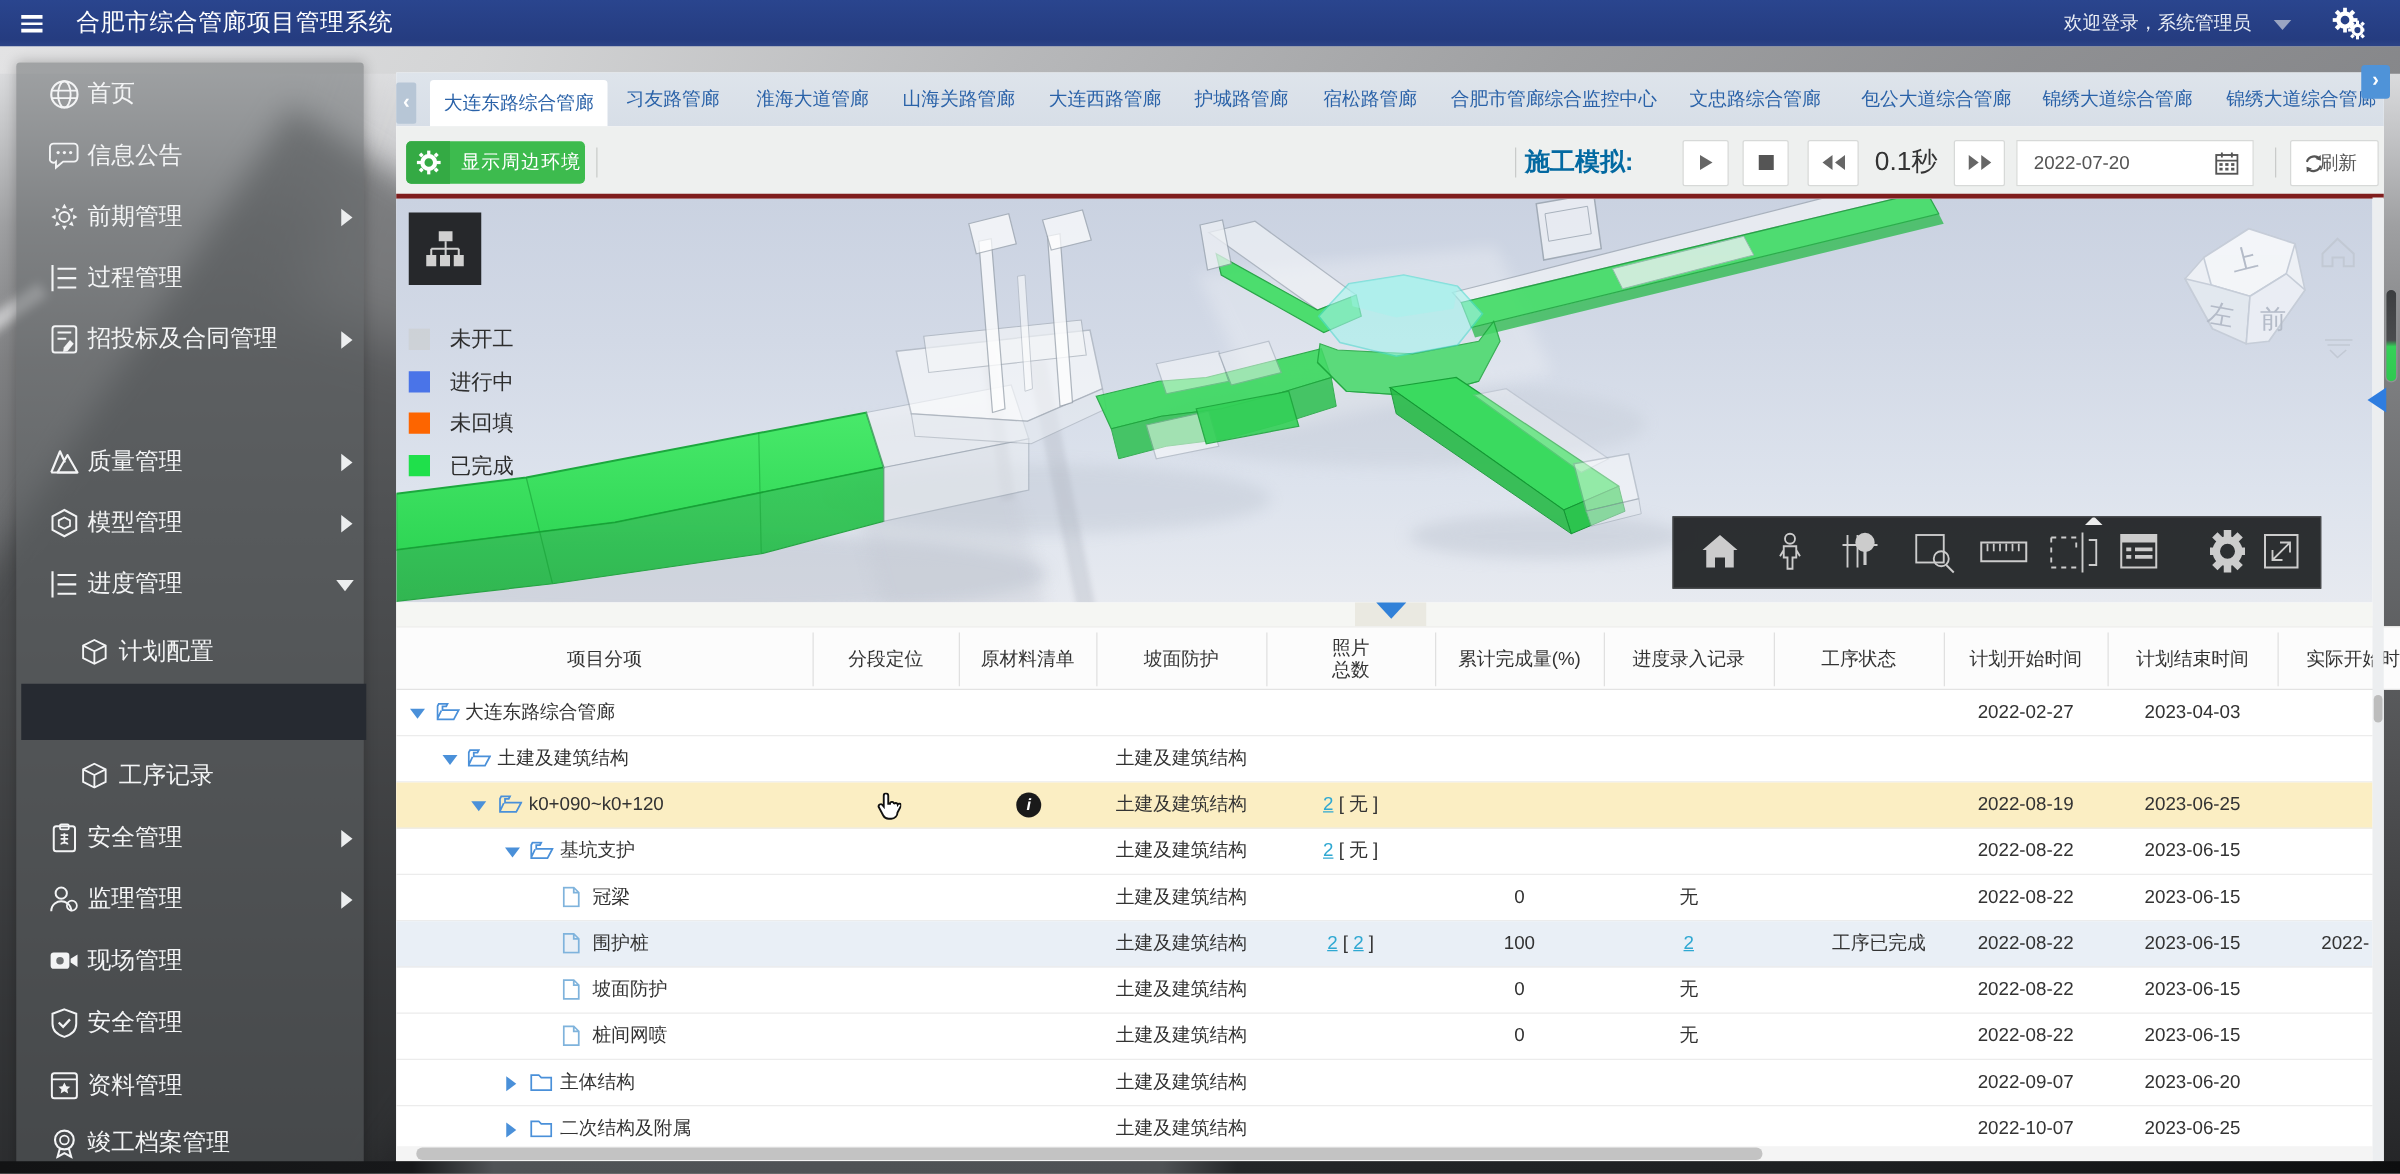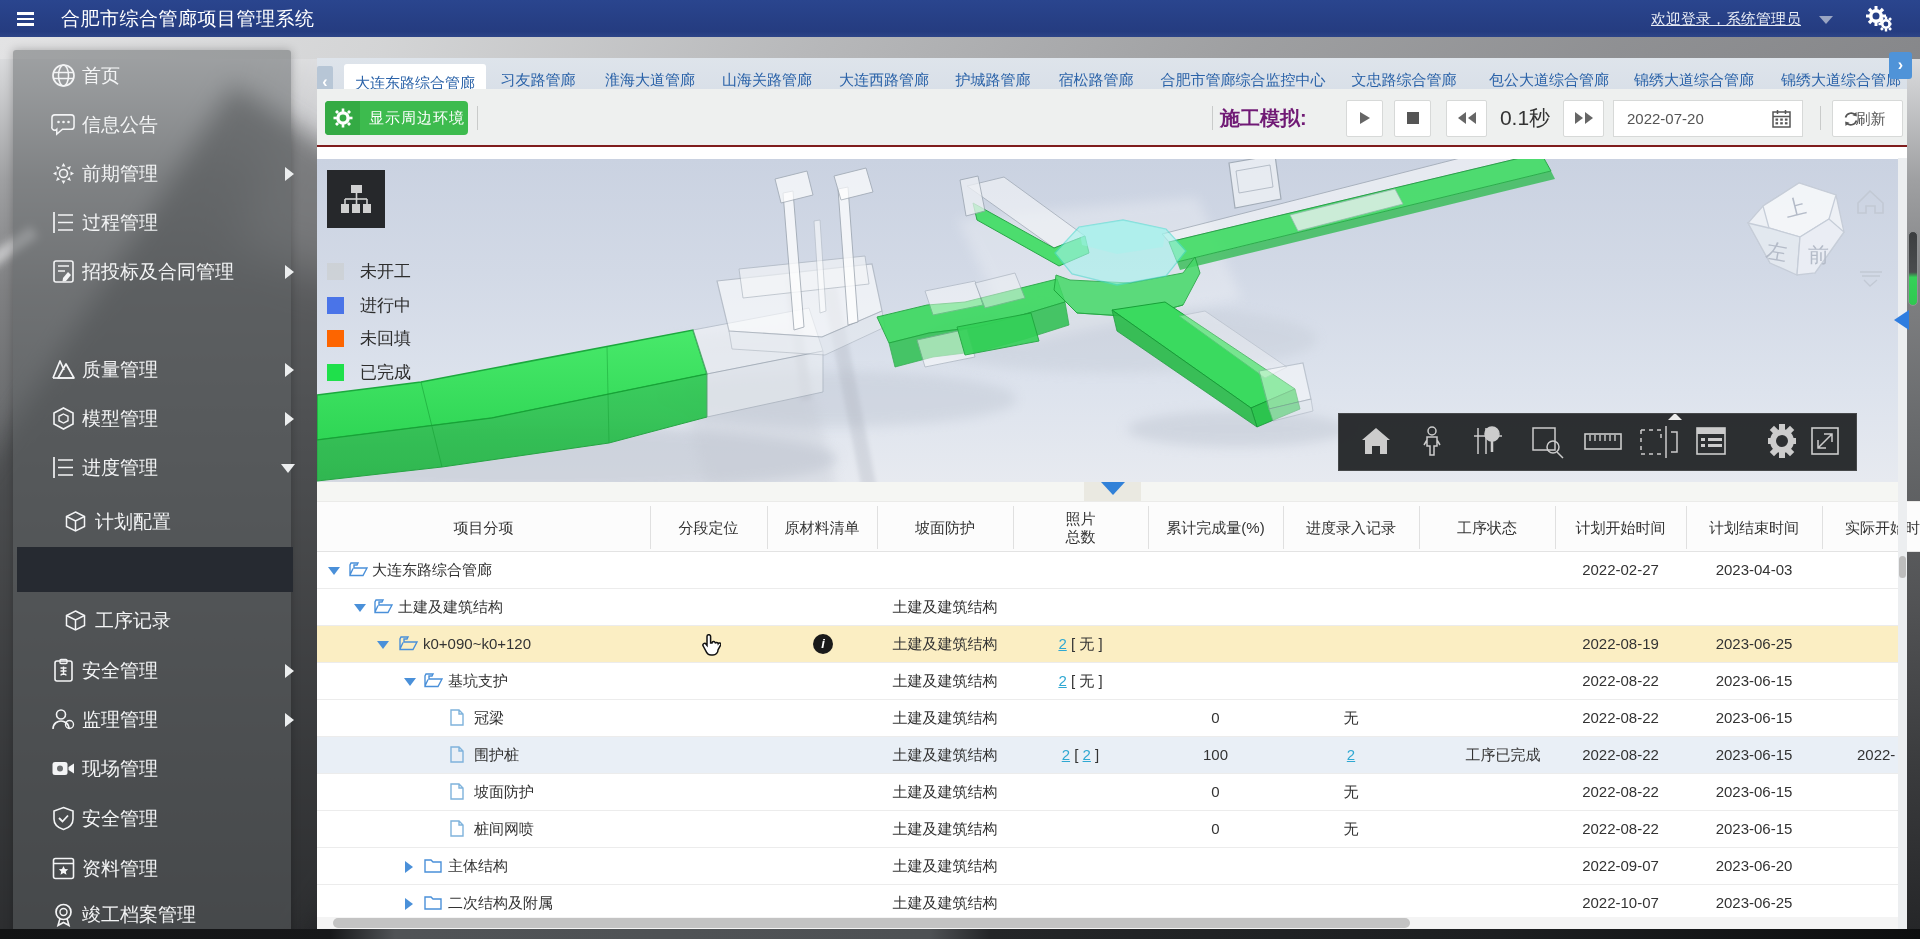--- a/index.html
+++ b/index.html
@@ -18,51 +18,51 @@
 #bg .streak { position:absolute; left:-52px; top:252px; width:95px; height:13px;
   background:rgba(245,245,247,.55); transform:rotate(-35deg); filter:blur(4px); }
 #band { left:0; top:37px; width:1920px; height:22px;
   background:linear-gradient(90deg,#e3e3e4 0px,#d2d3d4 380px,#b2b3b5 820px,#97989a 1250px,#86878a 1620px,#7d7e81 1920px); opacity:.9; }
 #bottomstrip { left:0; top:929px; width:1920px; height:10px; z-index:6;
   background:linear-gradient(90deg,#121314 0px,#17181a 330px,#505356 395px,#4e5154 930px,#242628 990px,#1d1f21 1500px,#0d0e0f 1920px); }
 
 
 #header { left:0; top:0; width:1920px; height:37px; background:linear-gradient(180deg,#2a458e 0%,#253c80 85%,#2d4487 100%); }
 #header .title { position:absolute; left:61px; top:0; height:37px; line-height:37px; color:#fff; font-size:19px; letter-spacing:.5px; }
-#header .welcome { position:absolute; left:1651px; top:0; height:37px; line-height:37px; color:#e9edf5; font-size:15px;text-decoration:underline; }
+#header .welcome { position:absolute; left:1651px; top:0; height:37px; line-height:37px; color:#e9edf5; font-size:15px; }
 .hamburger { position:absolute; left:17px; top:12px; width:17px; height:14px; }
 .hamburger i { position:absolute; left:0; width:17px; height:2.6px; background:#fff; }
 #caret { position:absolute; left:1819px; top:16px; width:0; height:0; border-left:7px solid transparent; border-right:7px solid transparent; border-top:8px solid #9aa5c2; }
 
 
 #sidebar { left:13px; top:50px; width:278px; height:889px; background:rgba(96,99,101,.5); border-radius:3px 3px 0 0; box-shadow:0 0 10px rgba(0,0,0,.25); }
-.mi { position:absolute; left:12px; width:265px; height:49px;padding-left:20px; }
+.mi { position:absolute; left:0; width:265px; height:49px;padding-left:20px; }
 .mi .txt { position:absolute; left:57px; top:0; height:49px; line-height:49px; font-size:19px; color:#f3f4f5; }
 .mi .ic { position:absolute; left:26px; top:12px; width:25px; height:25px; }
 .mi .arr { position:absolute; left:260px; top:18px; width:0; height:0; border-top:7px solid transparent; border-bottom:7px solid transparent; border-left:9px solid #eceeef; }
 .mi .darr { position:absolute; left:256px; top:21px; width:0; height:0; border-left:7px solid transparent; border-right:7px solid transparent; border-top:9px solid #eceeef; }
 .smi { position:absolute; left:0; width:278px; height:49px; }
 .smi .txt { position:absolute; left:82px; top:0; height:49px; line-height:49px; font-size:19px; color:#f3f4f5; }
 .smi .ic { position:absolute; left:52px; top:14px; width:21px; height:21px; }
 #selrow { left:4px; top:497px; width:276px; height:45px; background:#262a31; }
 
 
 #panel { left:317px; top:58px; width:1590px; height:871px; background:#fff; }
 #tabbar { left:0; top:0; width:1590px; height:43px; background:linear-gradient(180deg,#dee4eb,#d7dee7); }
 #tabbar .tab { position:absolute; top:0; height:43px; line-height:43px; font-size:15px; color:#2a62a8; transform:translateX(-50%); white-space:nowrap; }
 #activetab { position:absolute; left:27px; top:6px; width:142px; height:37px; background:#fff; border-radius:3px 3px 0 0; text-align:center; line-height:37px; font-size:15px; color:#2a62a8; }
 #tabL { position:absolute; left:0; top:8px; width:16px; height:33px; background:#b7c6d6; border-radius:2px; color:#fff; text-align:center; line-height:31px; font-size:16px; font-weight:bold; }
 #tabR { position:absolute; left:1572px; top:-6px; width:23px; height:27px; background:#4f93d8; border-radius:3px; color:#fff; text-align:center; line-height:25px; font-size:16px; font-weight:bold; z-index:5; }
 
-#toolbar { left:0; top:31px; width:1590px; height:58px; background:#eef0ef; border-bottom:2px solid #7f1d1d; }
+#toolbar { left:0; top:43px; width:1590px; height:58px; background:#eef0ef; border-bottom:4px solid #7f1d1d; }
 #greenbtn { position:absolute; left:8px; top:12px; width:143px; height:34px; background:#3dbb4e; border-radius:4px; color:#fff; font-size:15px; }
 #greenbtn .iconpart { position:absolute; left:0; top:0; width:35px; height:34px; background:#34aa44; border-radius:4px 0 0 4px; }
 #greenbtn .lbl { position:absolute; left:42px; top:0; width:100px; height:34px; line-height:34px; text-align:center; letter-spacing:1px; }
 .vsep { position:absolute; top:17px; width:1px; height:24px; background:#c9cbca; }
-#simlabel { position:absolute; left:903px; top:0; height:58px; line-height:58px; font-size:20px; font-weight:bold; color:#701a75; }
+#simlabel { position:absolute; left:903px; top:0; height:58px; line-height:58px; font-size:20px; font-weight:bold; color:#0369a1; }
 .tbtn { position:absolute; top:11px; height:37px; background:#fff; border:1px solid #d7d9d8; border-radius:2px; }
 #speed { position:absolute; left:1177px; top:0; width:62px; height:58px; line-height:58px; text-align:center; font-size:21px; color:#333; }
 #datebox { position:absolute; left:1296px; top:11px; width:190px; height:37px; background:#fff; border:1px solid #d7d9d8; font-size:15px; color:#555; line-height:35px; padding-left:13px; }
 #refreshbtn { position:absolute; left:1515px; top:11px; width:71px; height:37px; background:#fff; border:1px solid #d7d9d8; border-radius:2px; font-size:15px; color:#555; text-align:center; line-height:35px; }
 
 #viewport { left:0; top:101px; width:1581px; height:323px; background:linear-gradient(180deg,#cad2e1 0%,#d2d9e6 35%,#dde3ed 72%,#e7eaf0 100%); overflow:hidden; }
 #treebox { position:absolute; left:10px; top:11px; width:58px; height:58px; background:#26282b; }
 .leg { position:absolute; left:10px; width:200px; height:20px; }
 .leg .sq { position:absolute; left:0; top:1px; width:17px; height:17px; }
 .leg .t { position:absolute; left:33px; top:0; height:20px; line-height:20px; font-size:17px; color:#2d2d2d; }

